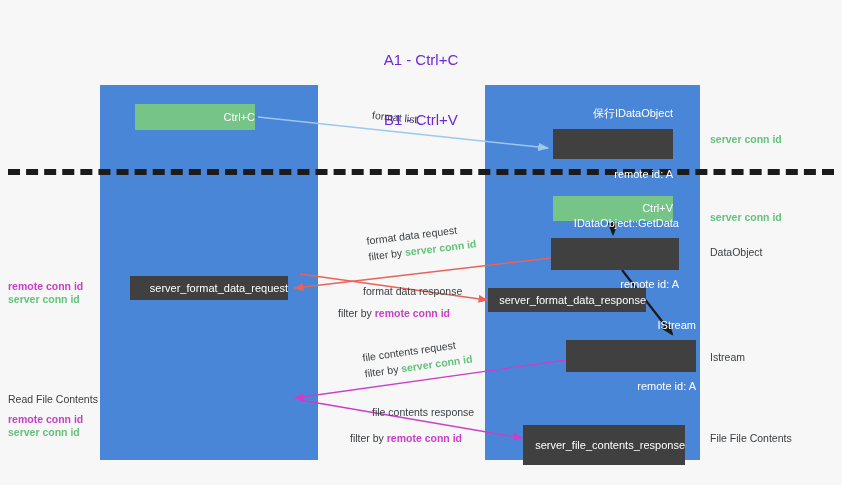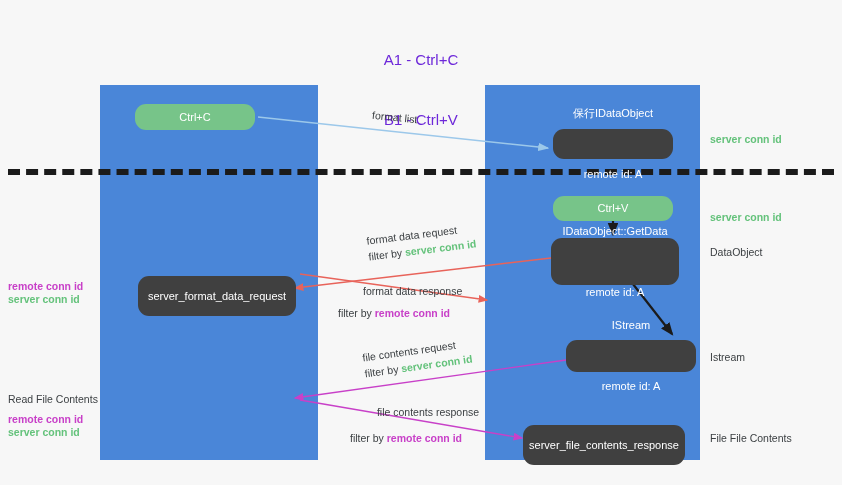--- a/index.html
+++ b/index.html
@@ -43,28 +43,27 @@
     border-top:6px dashed #1b1b1b;
   }
 
   
   #arrows{position:absolute;left:0;top:0;width:842px;height:485px;
           pointer-events:none;}
 
   
   .node{
     position:absolute;
-    display:flex;align-items:center;justify-content:center;
+    display:flex;align-items:flex-end;justify-content:center;
     flex-direction:column;
     color:#ffffff;
     font-size:11px;line-height:13px;
     text-align:center;
     white-space:pre;
     box-sizing:border-box;
-    border-radius:11px;
   }
   .green{background:#77c489;}
   .orange{background:#404040;gap:48px;}
 
   
   .edge-label{
     position:absolute;
     font-size:10.5px;line-height:14px;
     color:#3c4043;
     white-space:nowrap;
@@ -144,29 +143,32 @@
 
   <div class="node orange" style="left:553px;top:129px;width:120px;height:30px;">
     <span>保行IDataObject</span>
     <span>remote id: A</span>
   </div>
 
   <div class="node green" style="left:553px;top:196px;width:120px;height:25px;">
     <span>Ctrl+V</span>
   </div>
 
-  <div class="node orange" style="left:551px;top:238px;width:128px;height:47px;">
+  <div class="node orange" style="left:551px;top:238px;width:128px;height:32px;">
     <span>IDataObject::GetData</span>
     <span>remote id: A</span>
   </div>
 
-  <div class="node orange" style="left:130px;top:276px;width:158px;height:40px;margin-left:8px;">
+  <div class="node orange" style="left:130px;top:276px;width:158px;height:24px;">
     <span>server_format_data_request</span>
   </div>
 
+  <div class="node orange" style="left:488px;top:288px;width:158px;height:24px;">
+    <span>server_format_data_response</span>
+  </div>
 
   <div class="node orange" style="left:566px;top:340px;width:130px;height:32px;">
     <span>IStream</span>
     <span>remote id: A</span>
   </div>
 
 
   <div class="node orange" style="left:523px;top:425px;width:162px;height:40px;">
     <span>server_file_contents_response</span>
   </div>
@@ -196,21 +198,21 @@
   <div class="rot-group" style="left:363px;top:343px;transform:rotate(-8deg);">
     <div class="edge-label" style="position:relative;left:0;top:0;">
       <span>file contents request</span>
     </div>
     <div class="edge-label" style="position:relative;left:0;top:2px;">
       <span>filter by </span><span class="g">server conn id</span>
     </div>
   </div>
 
   <div class="rot-group" style="left:372px;top:405px;">
-    <div class="edge-label" style="position:relative;left:0;top:0;text-align:center;">
+    <div class="edge-label" style="position:relative;left:0;top:0;">
       <span>file contents response</span>
     </div>
     <div class="edge-label" style="position:relative;left:-22px;top:12px;">
       <span>filter by </span><span class="m">remote conn id</span>
     </div>
   </div>
 
   <div class="side-label green" style="left:710px;top:132px;">server conn id</div>
 
   <div class="side-label green" style="left:710px;top:210px;">server conn id</div>

